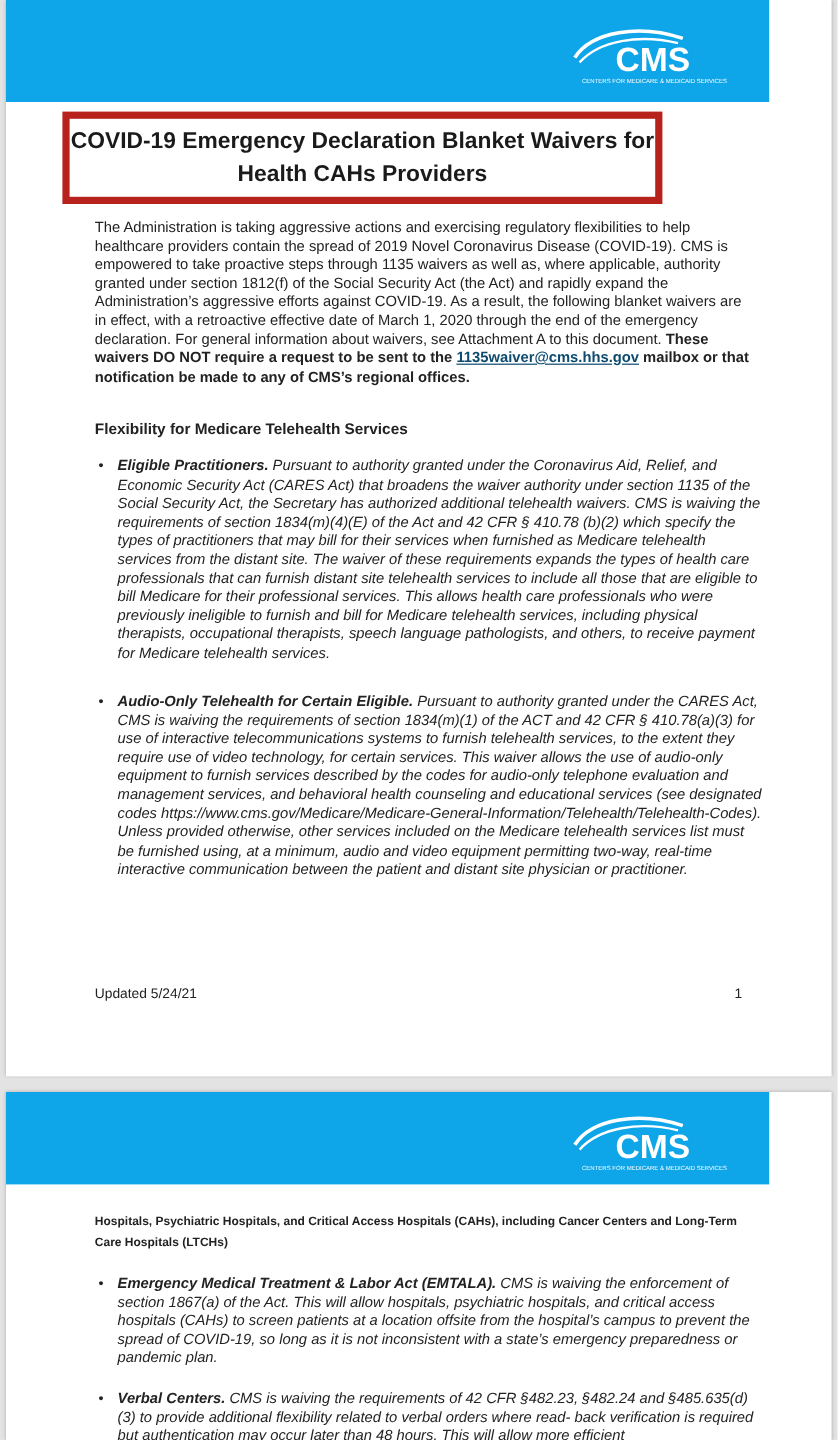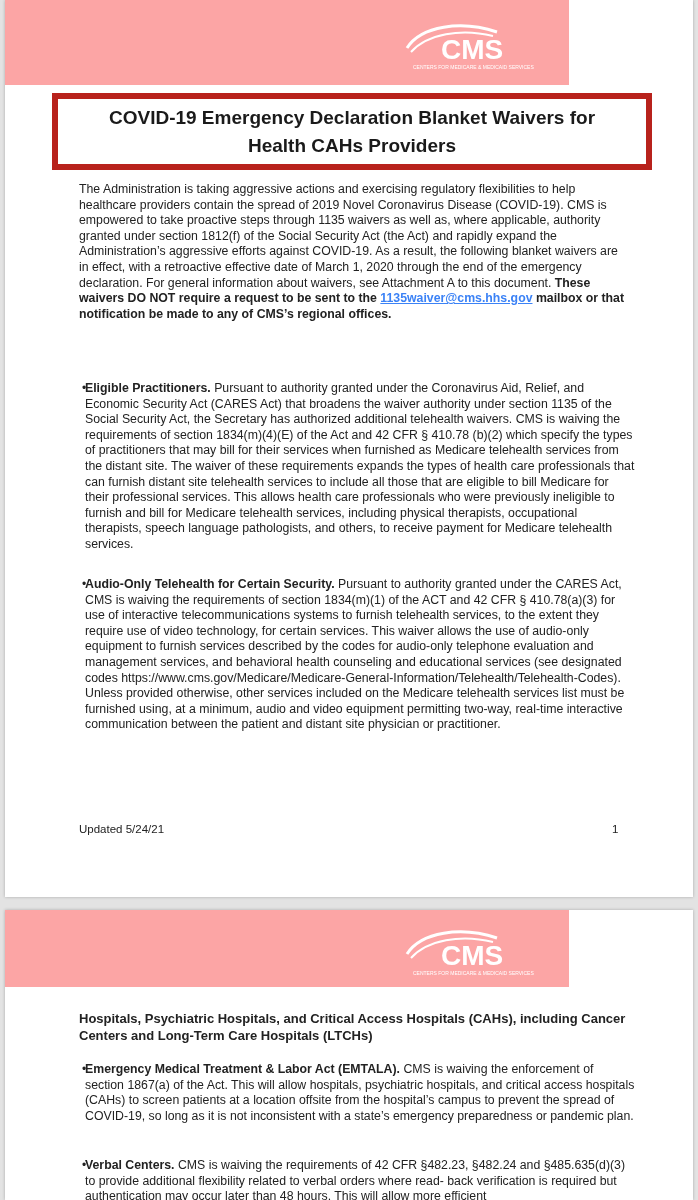--- a/index.html
+++ b/index.html
@@ -11,59 +11,59 @@
   }
   .page {
     position: absolute; left: 5px; width: 688px;
     background: #ffffff;
     box-shadow: 0 0 3px rgba(0,0,0,0.25);
     overflow: hidden;
   }
   .page1 { top: 0; height: 897px; }
   .page2 { top: 910px; height: 290px; }
   .banner {
-    position: absolute; left: 0; top: 0; width: 564px; height: 85px;
-    background: #fca5a5;
+    position: absolute; left: 0; top: 0; width: 636px; height: 85px;
+    background: #0ea5e9;
   }
   .page2 .banner { height: 77px; }
   .logo {
     position: absolute; right: 28px; top: 22px; width: 140px; height: 50px;
   }
   .page2 .logo { top: 18px; }
   .title-box {
-    position: absolute; left: 47px; top: 93px; width: 600px; height: 77px;
+    position: absolute; left: 47px; top: 93px; width: 500px; height: 77px;
     border: 6px solid #b8221c; box-sizing: border-box;
     display: flex; flex-direction: column; align-items: center; justify-content: center;
   }
   .title-box div {
     font-weight: bold; font-size: 19px; line-height: 28px; color: #1a1a1a;
     text-align: center;
   }
   .body-text {
     position: absolute; left: 74px; width: 550px;
     font-size: 12.3px; line-height: 15.6px; color: #222;
   }
   .body-text b { font-weight: bold; }
-  .link { color: #3b82f6; text-decoration: underline; font-weight: bold; }
+  .link { color: #0c4a6e; text-decoration: underline; font-weight: bold; }
   .section-heading {
     position: absolute; left: 74px; font-weight: bold; font-size: 12.8px; color: #222;
   }
   .bullet-item {
     position: absolute; left: 74px; width: 556px; font-size: 12.3px; line-height: 15.6px; color:#222;
   }
   .bullet-item .dot {
     position: absolute; left: 3px; top: 0; font-size: 12px;
   }
-  .bullet-item .content { margin-left: 6px; }
+  .bullet-item .content { margin-left: 19px; font-style: italic; }
   .bullet-item .lead { font-weight: bold; }
   .footer-updated { position: absolute; left: 74px; top: 807px; font-size: 11.5px; color:#222;margin-top:16px; }
   .page-num { position: absolute; left: 607px; top: 823px; font-size: 11.5px; color:#222; }
   .p2-heading {
     position: absolute; left: 74px; top: 100px; width: 560px;
-    font-weight: bold; font-size: 13px; line-height: 17px; color:#222;
+    font-weight: bold; font-size: 10px; line-height: 17px; color:#222;
   }
 </style>
 </head>
 <body>
 
 <div class="page page1">
   <div class="banner">
     <svg class="logo" viewBox="0 0 140 50">
       <path d="M6 26 C 20 4, 60 -2, 96 10" stroke="#ffffff" stroke-width="3" fill="none"></path>
       <path d="M10 30 C 26 12, 60 6, 92 14" stroke="#ffffff" stroke-width="2" fill="none"></path>
@@ -77,33 +77,34 @@
     <div>Health CAHs Providers</div>
   </div>
 
   <div class="body-text" style="top:182px;">
     <span>The Administration is taking aggressive actions and exercising regulatory flexibilities to help healthcare providers contain the spread of 2019 Novel Coronavirus Disease (COVID-19). CMS is empowered to take proactive steps through 1135 waivers as well as, where applicable, authority granted under section 1812(f) of the Social Security Act (the Act) and rapidly expand the Administration’s aggressive efforts against COVID-19. As a result, the following blanket waivers are in effect, with a retroactive effective date of March 1, 2020 through the end of the emergency declaration. For general information about waivers, see Attachment A to this document.</span>
     <b>These waivers DO NOT require a request to be sent to the</b>
     <a class="link">1135waiver@cms.hhs.gov</a>
     <b>mailbox or that notification be made to any of CMS’s regional offices.</b>
   </div>
 
+  <div class="section-heading" style="top:350px;">Flexibility for Medicare Telehealth Services</div>
 
   <div class="bullet-item" style="top:381px;">
     <span class="dot">•</span>
     <div class="content">
       <span class="lead">Eligible Practitioners.</span>
       <span>Pursuant to authority granted under the Coronavirus Aid, Relief, and Economic Security Act (CARES Act) that broadens the waiver authority under section 1135 of the Social Security Act, the Secretary has authorized additional telehealth waivers. CMS is waiving the requirements of section 1834(m)(4)(E) of the Act and 42 CFR § 410.78 (b)(2) which specify the types of practitioners that may bill for their services when furnished as Medicare telehealth services from the distant site. The waiver of these requirements expands the types of health care professionals that can furnish distant site telehealth services to include all those that are eligible to bill Medicare for their professional services. This allows health care professionals who were previously ineligible to furnish and bill for Medicare telehealth services, including physical therapists, occupational therapists, speech language pathologists, and others, to receive payment for Medicare telehealth services.</span>
     </div>
   </div>
 
   <div class="bullet-item" style="top:577px;">
     <span class="dot">•</span>
     <div class="content">
-      <span class="lead">Audio-Only Telehealth for Certain Security.</span>
+      <span class="lead">Audio-Only Telehealth for Certain Eligible.</span>
       <span>Pursuant to authority granted under the CARES Act, CMS is waiving the requirements of section 1834(m)(1) of the ACT and 42 CFR § 410.78(a)(3) for use of interactive telecommunications systems to furnish telehealth services, to the extent they require use of video technology, for certain services. This waiver allows the use of audio-only equipment to furnish services described by the codes for audio-only telephone evaluation and management services, and behavioral health counseling and educational services (see designated codes https://www.cms.gov/Medicare/Medicare-General-Information/Telehealth/Telehealth-Codes). Unless provided otherwise, other services included on the Medicare telehealth services list must be furnished using, at a minimum, audio and video equipment permitting two-way, real-time interactive communication between the patient and distant site physician or practitioner.</span>
     </div>
   </div>
 
   <div class="footer-updated">Updated 5/24/21</div>
   <div class="page-num">1</div>
 </div>
 
 <div class="page page2">
   <div class="banner">

